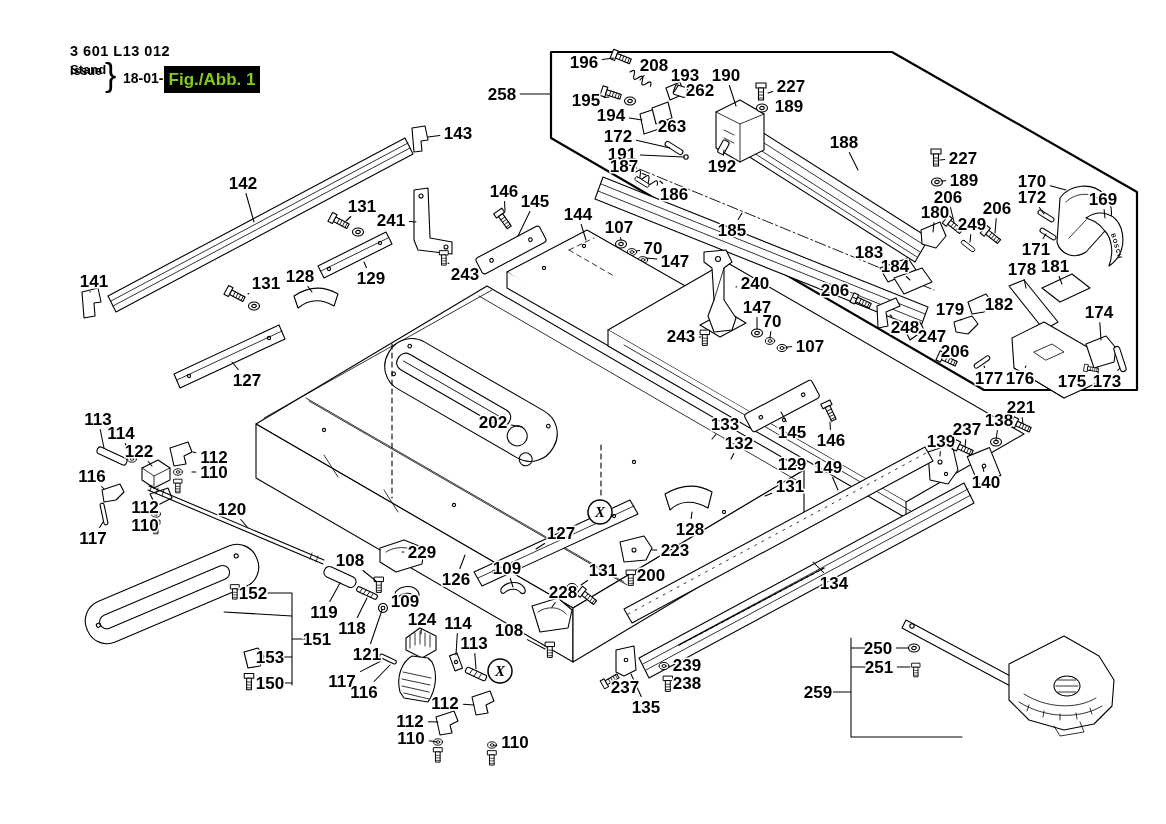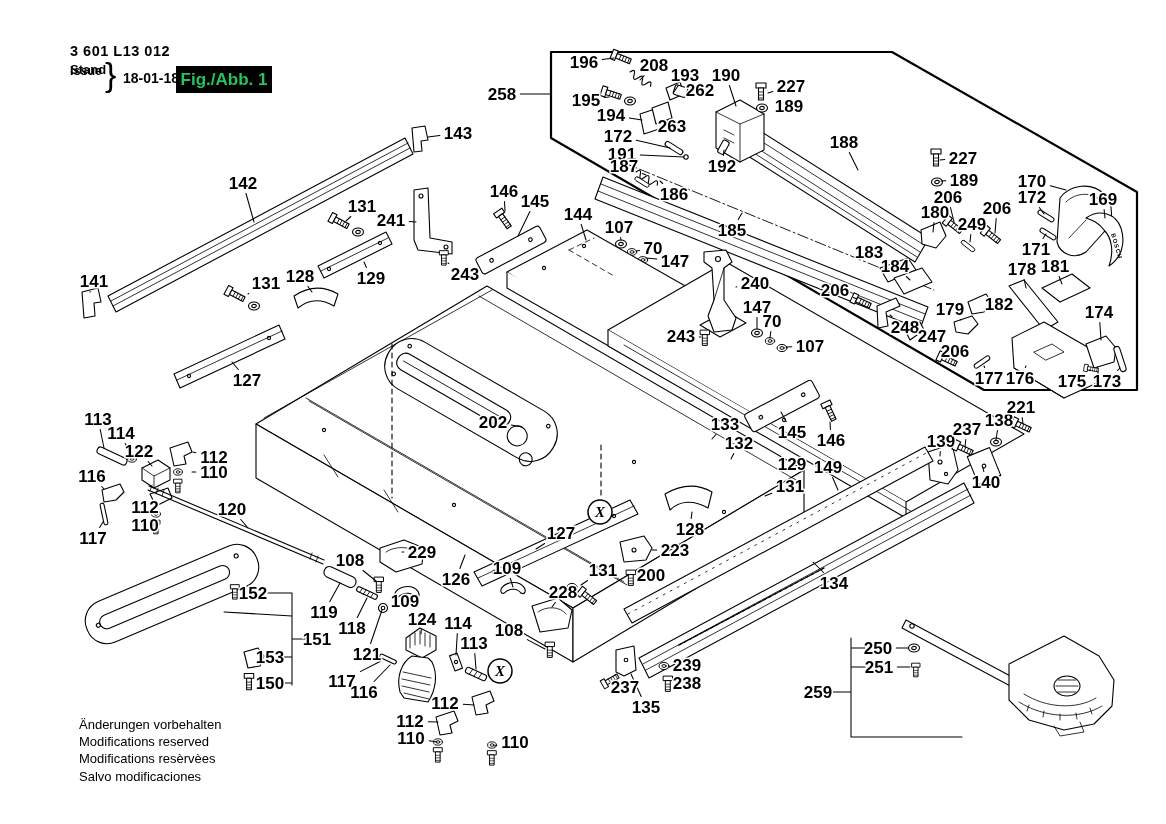--- a/index.html
+++ b/index.html
@@ -4,21 +4,21 @@
 <style>
   html,body{margin:0;padding:0;background:#fff;}
   #stage{position:relative;width:1166px;height:824px;background:#fff;overflow:hidden;
          font-family:"Liberation Sans",sans-serif;color:#000;margin-left:24px;}
   
   .part-number{position:absolute;left:46px;top:43px;font-size:14.5px;font-weight:bold;letter-spacing:.5px;}
   .stand{position:absolute;left:46px;top:62px;font-size:13px;font-weight:bold;line-height:15px;}
   .issue{position:absolute;left:46px;top:64px;font-size:12.5px;font-weight:bold;line-height:15px;}
   .brace{position:absolute;left:81px;top:55px;font-size:34px;font-weight:400;}
   .date{position:absolute;left:99px;top:70px;font-size:14px;font-weight:bold;}
-  .figbox{position:absolute;left:152px;top:66px;width:96px;height:27px;background:#000;color:#22c55e;
+  .figbox{position:absolute;left:140px;top:66px;width:96px;height:27px;background:#000;color:#84cc16;
           display:flex;align-items:center;justify-content:center;font-size:17px;font-weight:bold;}
   
   .footer{position:absolute;left:55px;top:716px;font-size:13px;line-height:17.2px;}
   
   svg{position:absolute;left:0;top:0;}
   .ln, path,rect,line,circle,ellipse,polygon,polyline{stroke:#000;stroke-width:1.1;fill:none;
       stroke-linejoin:round;stroke-linecap:round;}
   .fw{fill:#fff;}
   .thk{stroke-width:2.2;}
   .thin{stroke-width:.8;}
@@ -35,26 +35,20 @@
 
 <div id="stage">
 
   <div class="part-number">3 601 L13 012</div>
   <div class="stand">Stand</div>
   <div class="issue">Issue</div>
   <div class="brace">}</div>
   <div class="date">18-01-18</div>
   <div class="figbox">Fig./Abb. 1</div>
 
-  <div class="footer">
-    <div>Änderungen vorbehalten</div>
-    <div>Modifications reserved</div>
-    <div>Modifications resèrvèes</div>
-    <div>Salvo modificaciones</div>
-  </div>
 
   <svg id="diagram" width="1166" height="824" viewBox="0 0 1166 824">
     <defs>
       <g id="washer">
           <ellipse rx="5.5" ry="4" class="fw"></ellipse>
           <ellipse rx="2.3" ry="1.6"></ellipse>
         </g>
       <g id="screwV">
           <rect x="-5" y="-11" width="10" height="5" class="fw"></rect>
           <rect x="-2.5" y="-6" width="5" height="12" class="fw"></rect>

